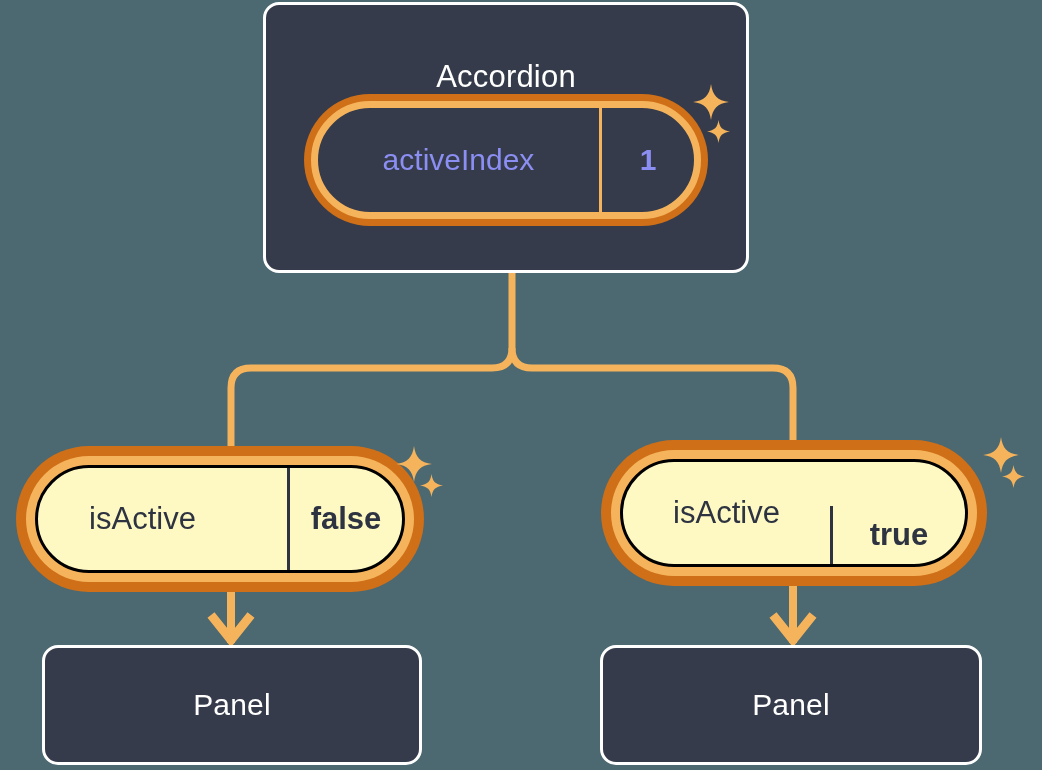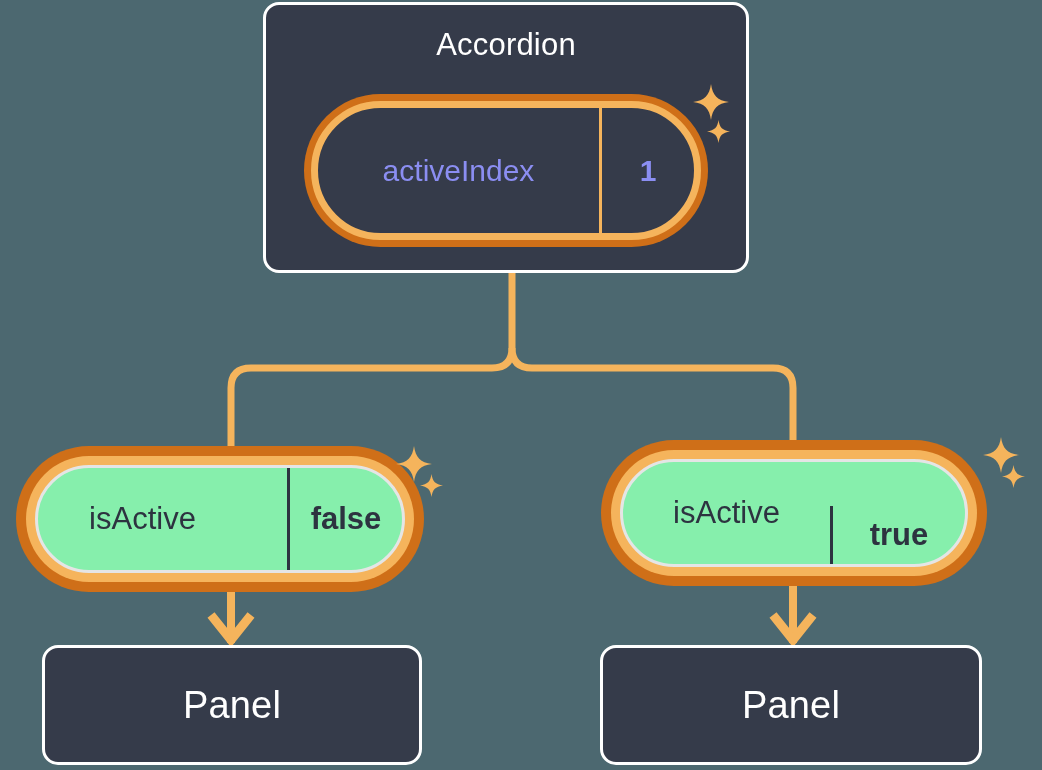--- a/index.html
+++ b/index.html
@@ -49,32 +49,32 @@
     white-space: nowrap;
   }
 
   #accordion-box {
     left: 263px;
     top: 2px;
     width: 486px;
     height: 271px;
   }
   #accordion-box .component-title {
-    margin-top: 22px;
+    margin-top: 54px;
   }
 
   .panel-box {
     height: 120px;
     display: flex;
     align-items: center;
     justify-content: center;
   }
   #panel-left-box  { left: 42px;  top: 645px; width: 380px; }
   #panel-right-box { left: 600px; top: 645px; width: 382px; }
-  .panel-box .component-title { font-size: 38px; }
+  .panel-box .component-title { font-size: 30px; }
 
   
   .pill {
     position: absolute;
     z-index: 3;
     display: flex;
     align-items: stretch;
     border-radius: 999px;
     box-sizing: border-box;
   }
@@ -98,40 +98,40 @@
   }
   .pill-dark .pill-val {
     color: #8b8ef2;
     font-size: 30px;
     font-weight: 700;
     border-left: 3px solid #f5b45c;
   }
 
   
   .pill-purple {
-    background: #86efac;
-    border: 3px solid #e5e5e5;
+    background: #fef9c3;
+    border: 3px solid #000000;
     box-shadow: 0 0 0 9px #f5b45c, 0 0 0 19px #cf6f18;
   }
   .pill-purple .pill-key {
     color: #2d3340;
     font-size: 31px;
   }
   .pill-purple .pill-val {
     color: #2d3340;
     font-size: 31px;
     font-weight: 700;
     border-left: 3px solid #2d3340;
   }
 
   #pill-active-index {
     left: 311px;
     top: 101px;
     width: 390px;
-    height: 139px;
+    height: 118px;
   }
   #pill-active-index .pill-key { flex: 0 0 281px; }
   #pill-active-index .pill-val { flex: 1 1 auto; }
 
   #pill-is-active-left {
     left: 35px;
     top: 465px;
     width: 370px;
     height: 108px;
   }

